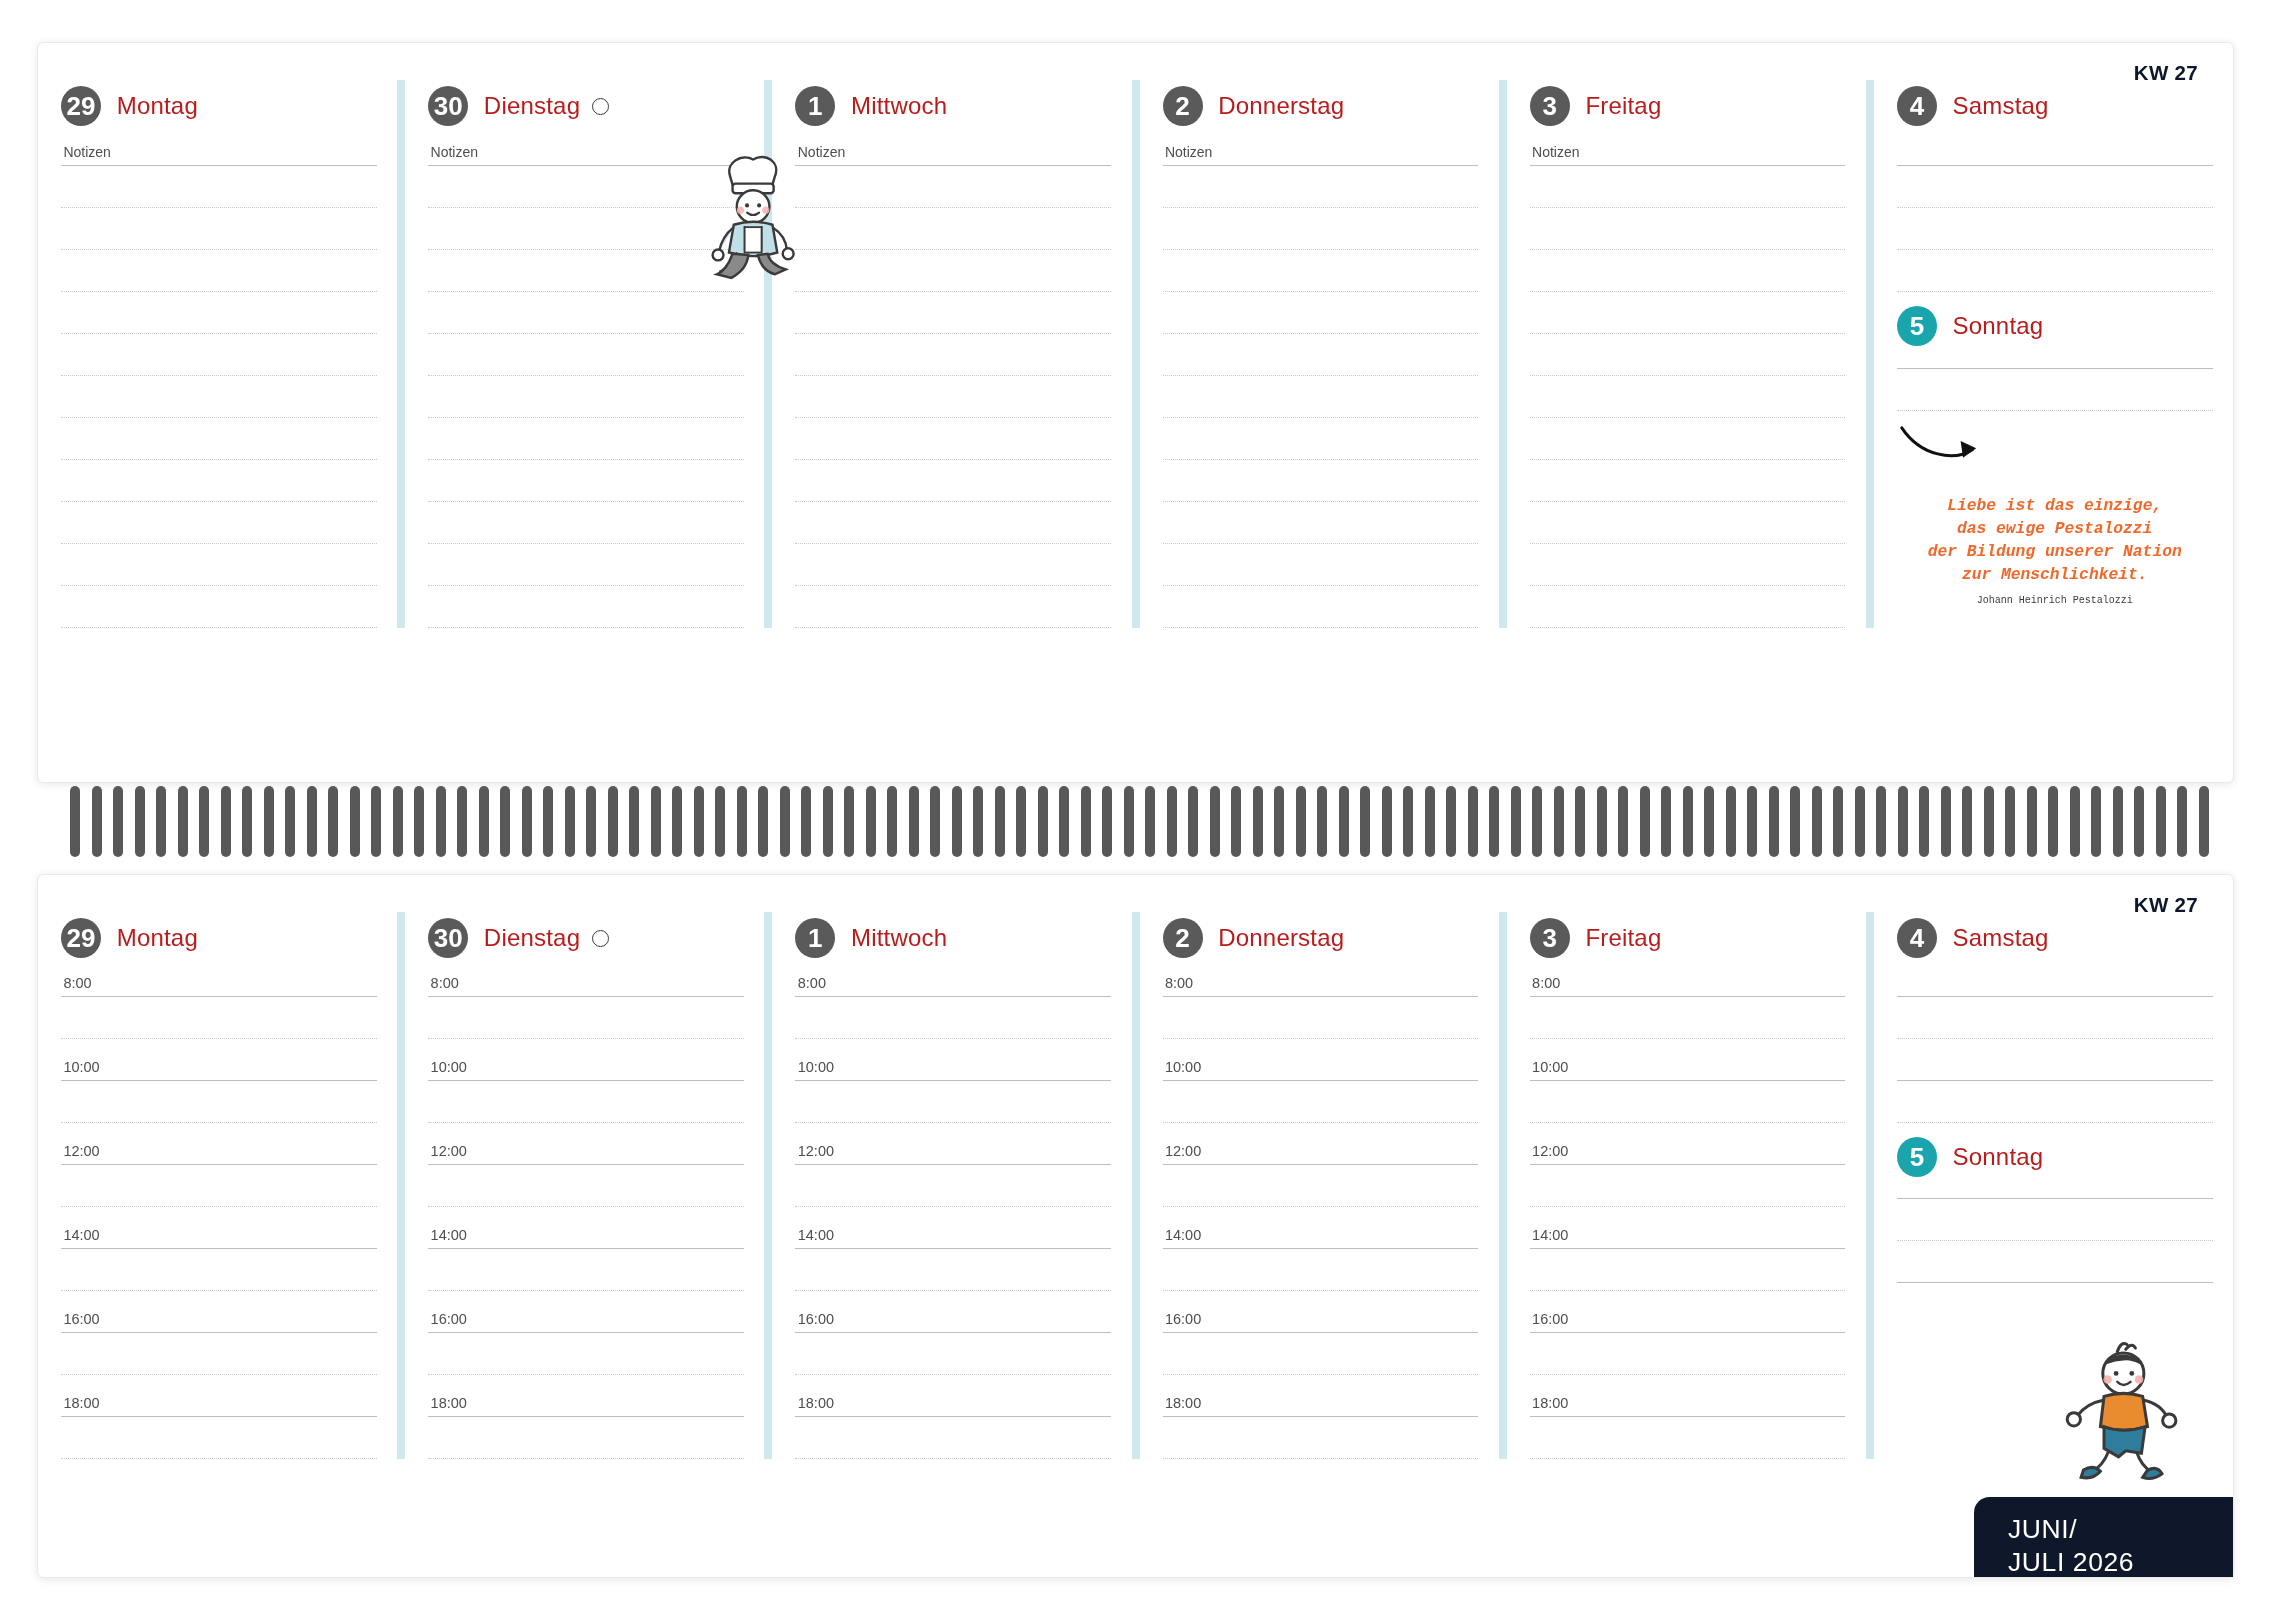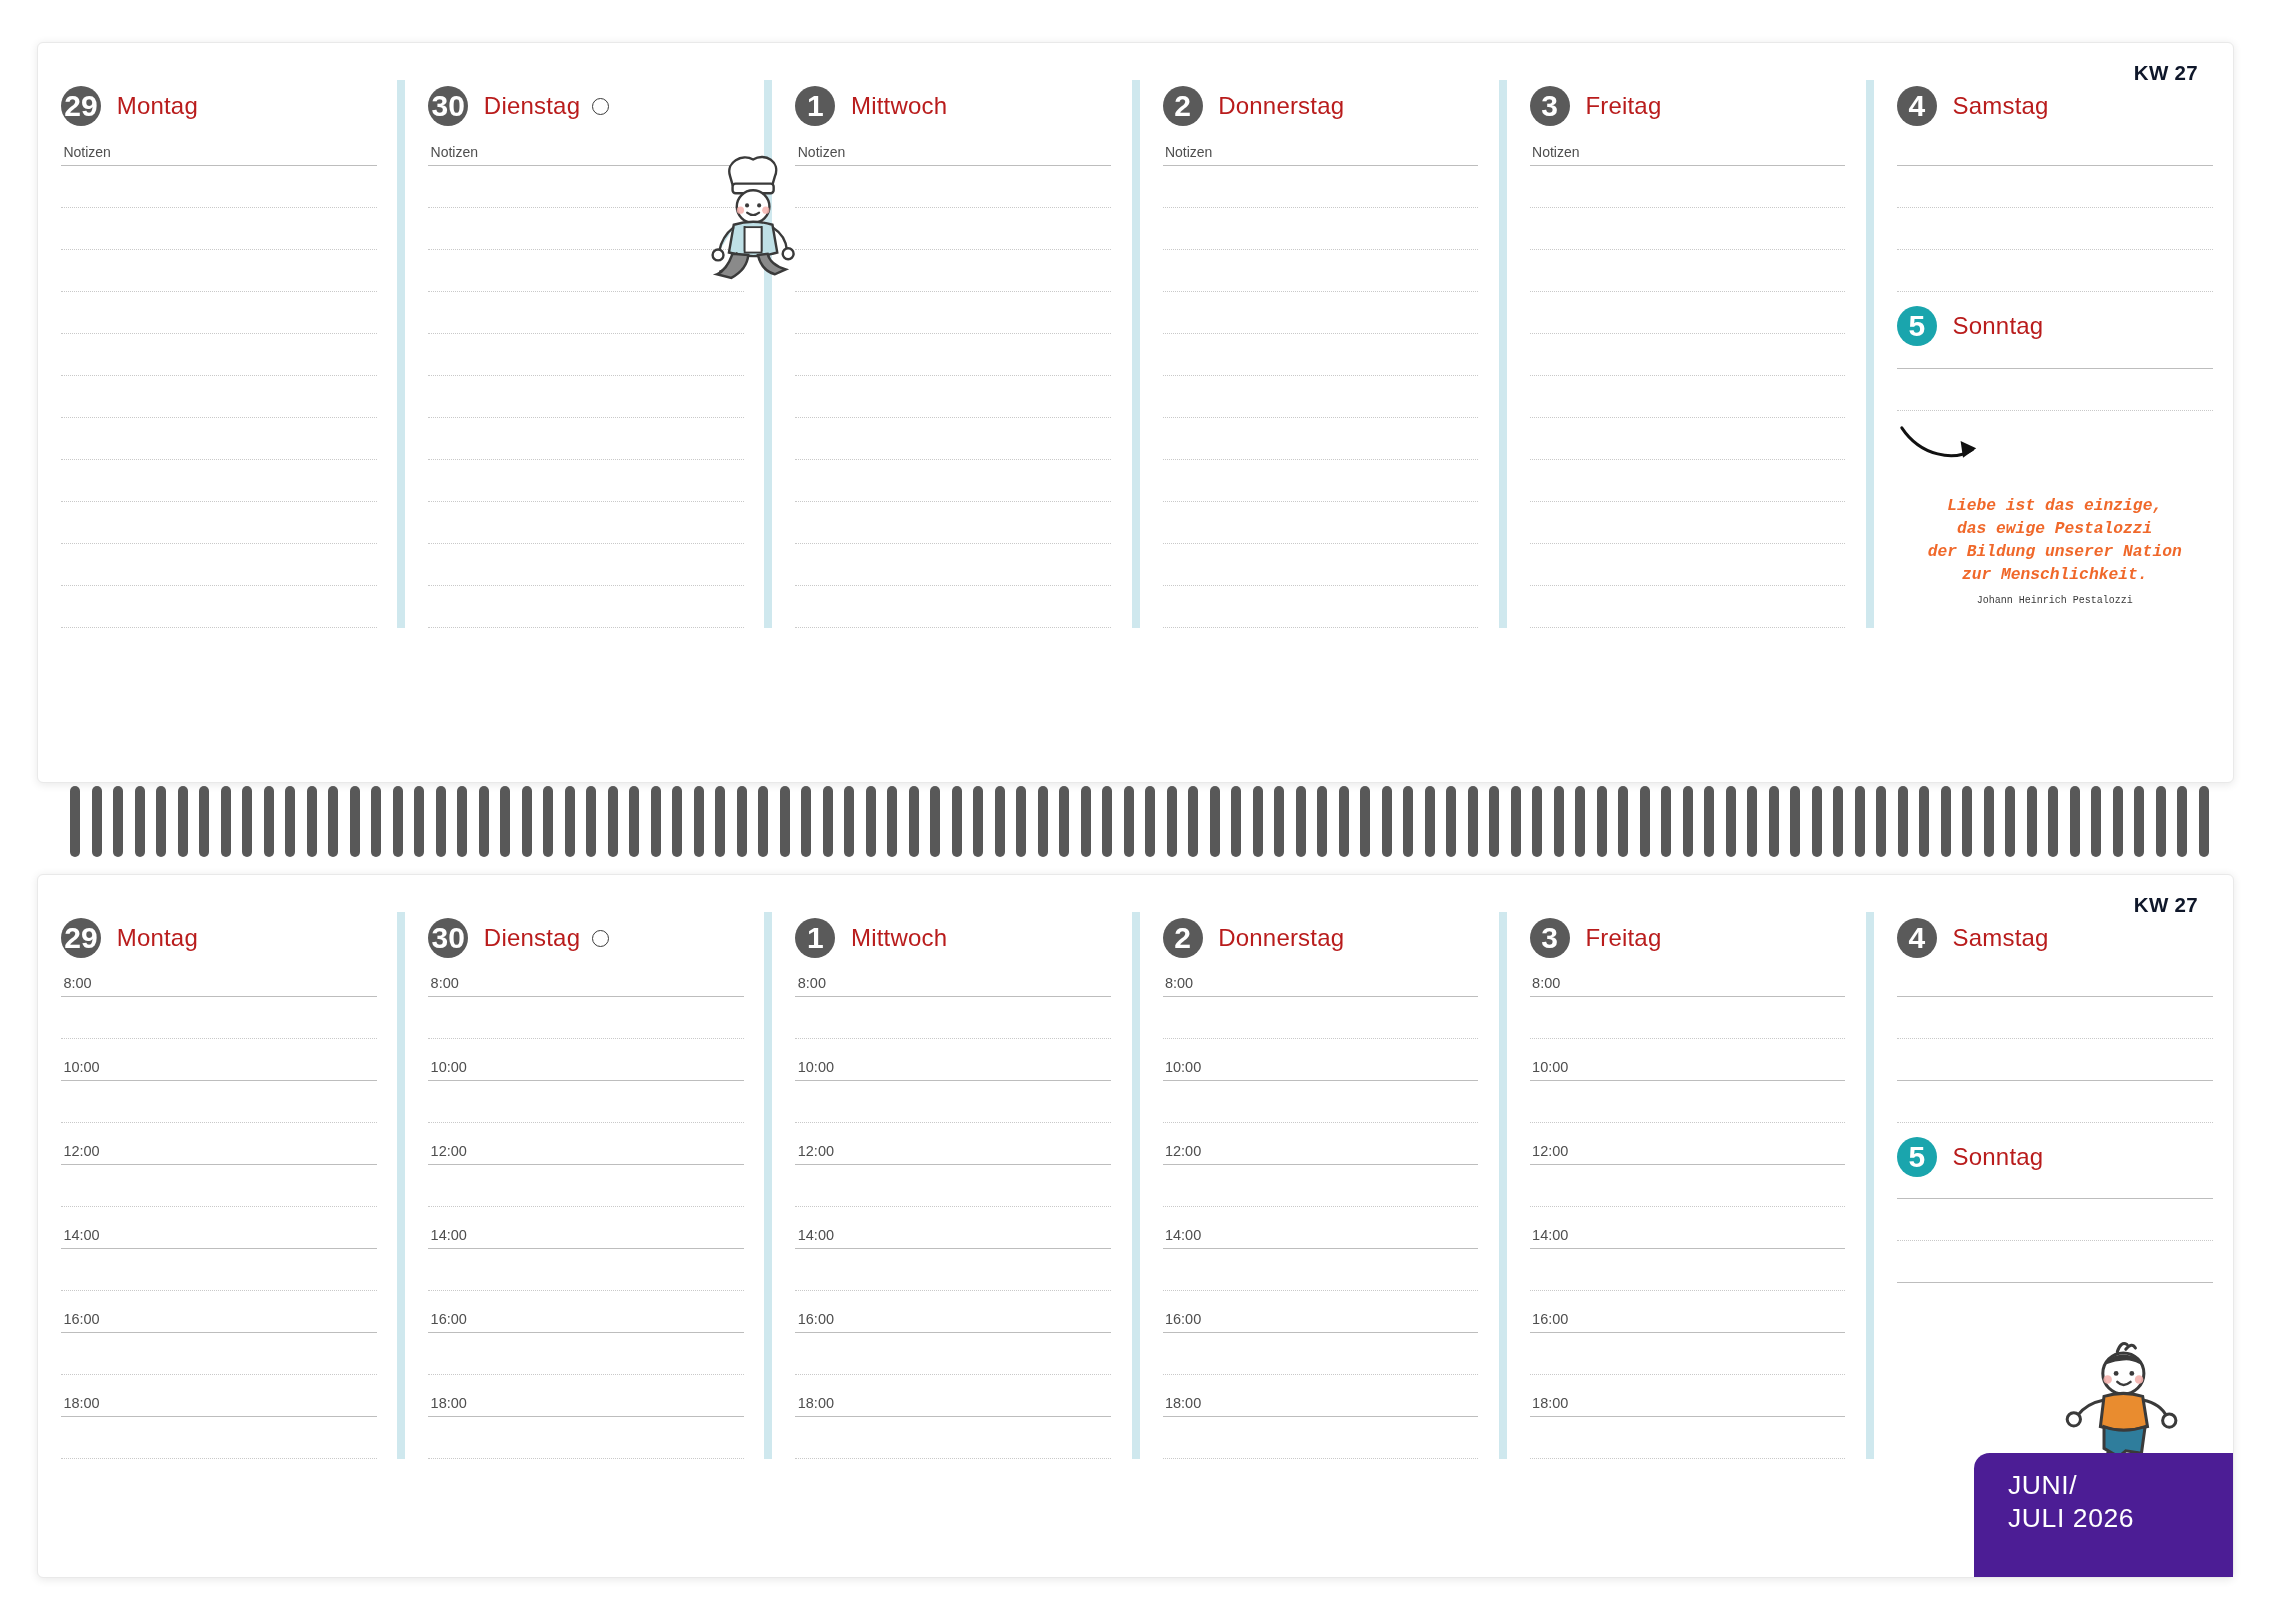--- a/index.html
+++ b/index.html
@@ -86,21 +86,21 @@
   .dayhead {
     display: flex;
     align-items: center;
     height: 52px;
   }
   .daynum {
     width: 40px; height: 40px;
     border-radius: 50%;
     background: #5a5a5a;
     color: #ffffff;
-    font-size: 30px;
+    font-size: 26px;
     font-weight: bold;
     display: flex;
     align-items: center;
     justify-content: center;
     flex: 0 0 auto;
   }
   .daynum.sun { background: #1aa5ad; }
   .dayname {
     margin-left: 15.7px;
     font-size: 24px;
@@ -162,22 +162,22 @@
   }
   .arrow {
     margin: 6px auto 0;
     width: 90px; height: 54px;
   }
 
   
   #monthtab {
     position: absolute;
     right: 0; bottom: 0;
-    width: 259px; height: 124px;
-    background: #4c1d95;
+    width: 259px; height: 80px;
+    background: #0f172a;
     border-top-left-radius: 15.7px;
     color: #ffffff;
     font-size: 26.5px;
     line-height: 1.25;
     letter-spacing: 0.6px;
     padding: 15.7px 0 0 34px;
     margin-top: 29px;
   }
 
   

